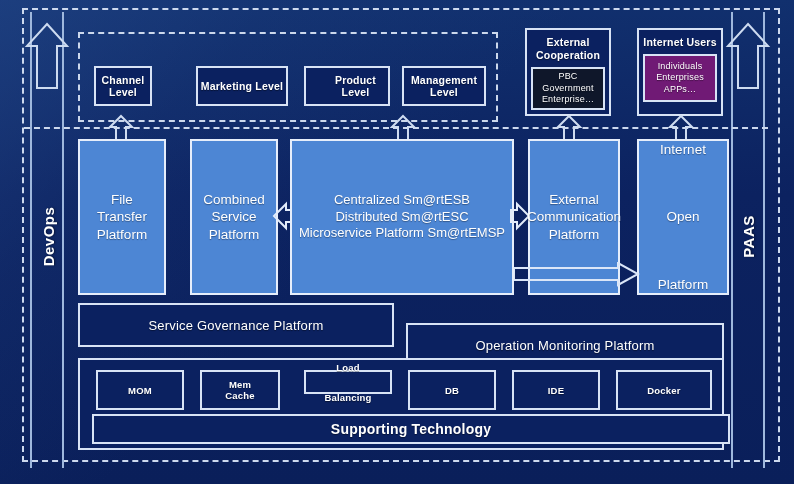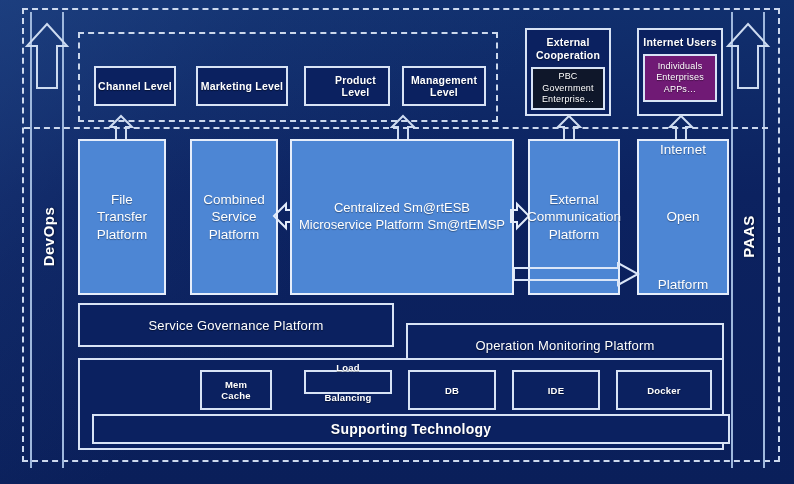--- a/index.html
+++ b/index.html
@@ -112,21 +112,21 @@
   </svg>
   <div class="side-label left" style="left:8px;top:228px;width:80px;text-align:center;">DevOps</div>
 
   <div class="side-band" style="left:731px;"></div>
   <svg class="big-arrow" style="left:725px;top:20px;" width="46" height="70">
     <polygon points="23,4 43,26 33,26 33,68 13,68 13,26 3,26" fill="none" stroke="#cddbf0" stroke-width="2"></polygon>
   </svg>
   <div class="side-label right" style="left:708px;top:228px;width:80px;text-align:center;">PAAS</div>
 
   <div id="levels-group">
-    <div class="obox level-box" style="left:14px;top:32px;width:82px;height:40px;">
+    <div class="obox level-box" style="left:14px;top:32px;width:58px;height:40px;">
       <span>Channel Level</span>
     </div>
     <div class="obox level-box" style="left:116px;top:32px;width:92px;height:40px;">
       <span>Marketing Level</span>
     </div>
     <div class="obox level-box" style="left:224px;top:32px;width:86px;height:40px;padding-left:17px;">
       <span>Product Level</span>
     </div>
     <div class="obox level-box" style="left:322px;top:32px;width:84px;height:40px;">
       <span>Management Level</span>
@@ -169,20 +169,21 @@
     <span>Service</span>
     <span>Platform</span>
   </div>
 
   <svg class="side-arrow" style="left:272px;top:200px;" width="22" height="32">
     <polygon points="2,16 14,4 14,10 20,10 20,22 14,22 14,28" fill="none" stroke="#e3ecfa" stroke-width="2"></polygon>
   </svg>
 
   <div class="fbox center-platform-text" style="left:290px;top:139px;width:224px;height:156px;flex-direction:column;">
     <span>Centralized Sm@rtESB</span>
+    <span>Distributed Sm@rtESC</span>
     <span>Microservice Platform Sm@rtEMSP</span>
   </div>
 
   <svg class="side-arrow" style="left:509px;top:200px;" width="22" height="32">
     <polygon points="20,16 8,4 8,10 2,10 2,22 8,22 8,28" fill="none" stroke="#e3ecfa" stroke-width="2"></polygon>
   </svg>
 
   <div class="fbox plat-text" style="left:528px;top:139px;width:92px;height:156px;flex-direction:column;">
     <span>External</span>
     <span>Communication</span>
@@ -201,21 +202,24 @@
 
   <div class="obox gov-box" style="left:78px;top:303px;width:316px;height:44px;">
     <span>Service Governance Platform</span>
   </div>
   <div class="obox gov-box" style="left:406px;top:303px;width:318px;height:44px;margin-top:20px;">
     <span>Operation Monitoring Platform</span>
   </div>
 
   <div class="obox" style="left:78px;top:358px;width:646px;height:92px;border:2px solid #d8e3f5;"></div>
 
-  <div class="obox tech-box" style="left:200px;top:370px;width:72px;height:40px;flex-direction:column;">
+  <div class="obox tech-box" style="left:96px;top:370px;width:88px;height:40px;flex-direction:column;">
+    <span>MOM</span>
+  </div>
+  <div class="obox tech-box" style="left:200px;top:370px;width:80px;height:40px;flex-direction:column;">
     <span>Mem</span>
     <span>Cache</span>
   </div>
   <div class="obox tech-box" style="left:304px;top:370px;width:88px;height:24px;flex-direction:column;gap:19px;">
     <span>Load</span>
     <span>Balancing</span>
   </div>
   <div class="obox tech-box" style="left:408px;top:370px;width:88px;height:40px;flex-direction:column;">
     <span>DB</span>
   </div>

